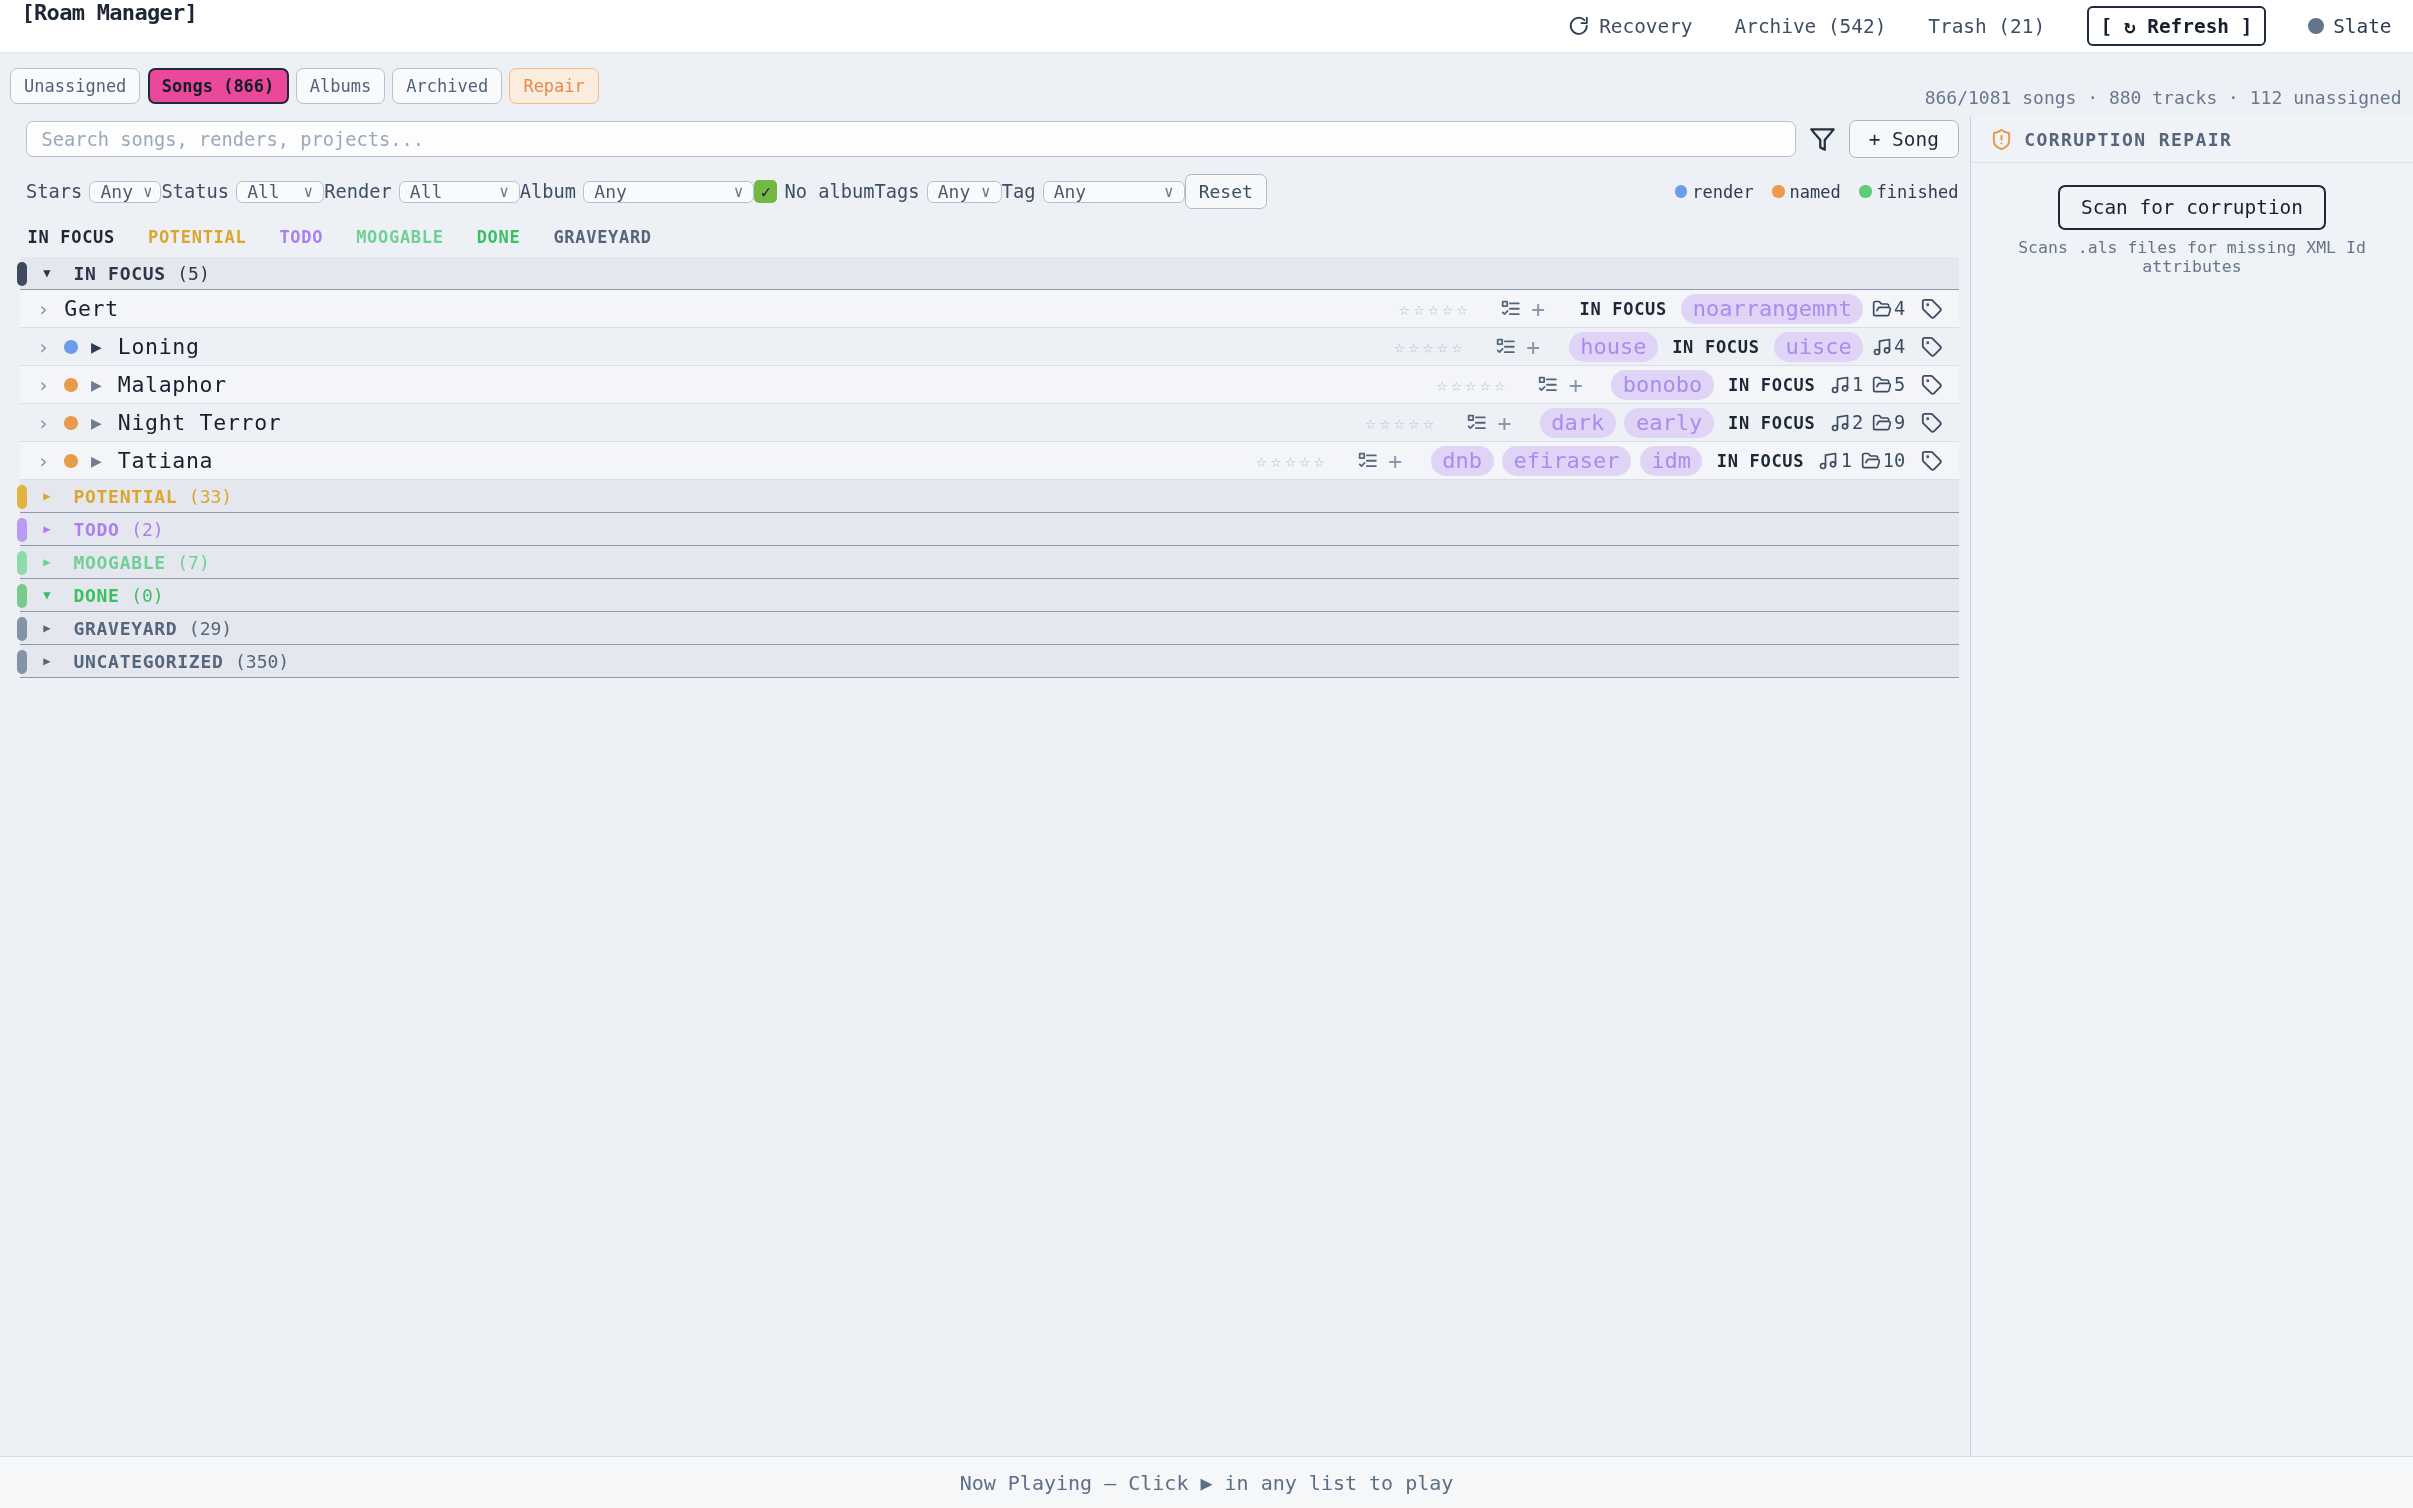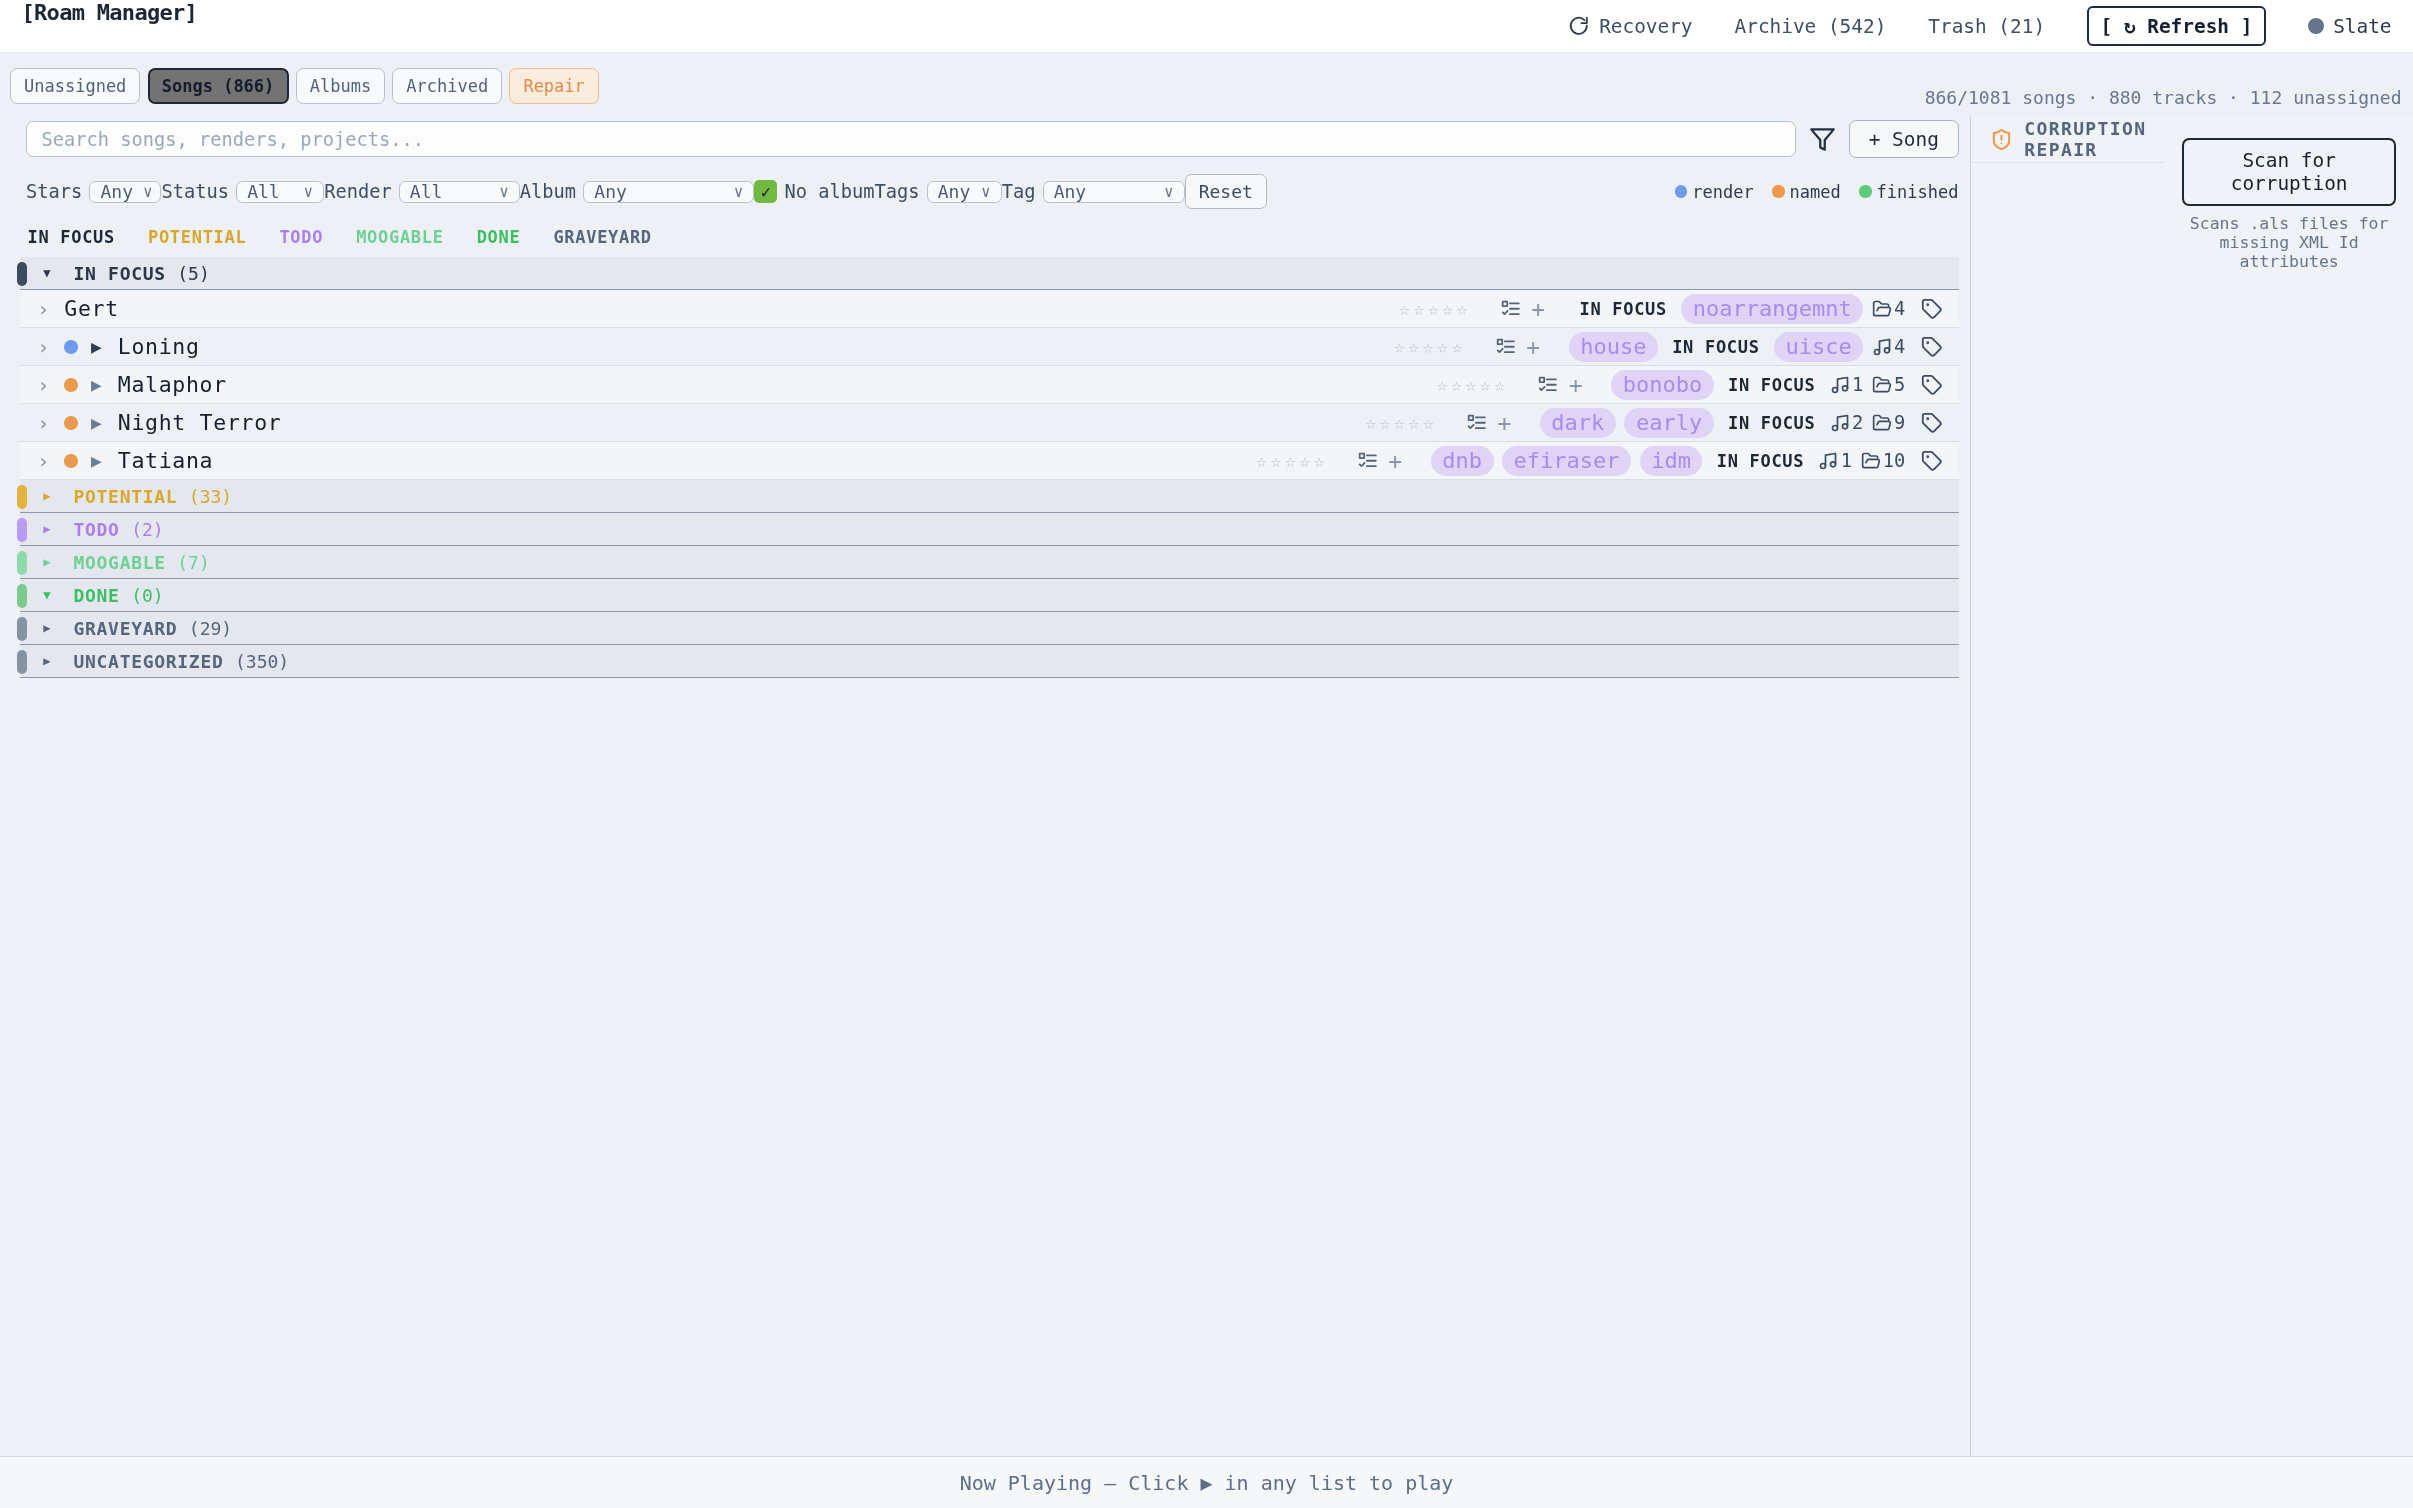--- a/index.html
+++ b/index.html
@@ -23,21 +23,21 @@
   .refreshbtn { border:2.2px solid #1f2c3d; border-radius:5.7px; background:#ffffff;
     font-family:inherit; font-size:19.4px; font-weight:600; color:#17202e; padding:6.5px 11.5px; cursor:pointer; }
   .theme { display:flex; align-items:center; gap:9.3px; font-size:19.4px; color:#2c3a4e; }
   .theme .tdot { width:16px; height:16px; border-radius:50%; }
 
   
   .toolbar { display:flex; justify-content:space-between; align-items:center; padding:11.5px 11.5px 8.6px 10px; flex:none; }
   .viewtabs { display:flex; gap:7.2px; }
   .vtab { font-family:inherit; font-size:17px; padding:6.5px 13px; border:1.4px solid #b7c1cd; border-radius:7.2px;
     background:#f8fafc; color:#51627a; cursor:pointer; }
-  .vtab.active { border:2.2px solid #1d2936; color:#121c2a; font-weight:700; background:#737373; padding:5.7px 12.2px;text-align:center; }
+  .vtab.active { border:2.2px solid #1d2936; color:#121c2a; font-weight:700; background:#ec4899; padding:5.7px 12.2px;text-align:center; }
   .vtab.repair { color:#e8894a; border-color:#f0ba8c; background:#fbeddd; }
   .stats { font-size:18px; color:#68778e;margin-top:22px; }
 
   
   .content { display:flex; flex:1; min-height:0; }
   .main { flex:1; display:flex; flex-direction:column; border-right:1.4px solid #c8d0da; min-width:0;padding-left:16px; }
 
   .searchrow { display:flex; align-items:center; margin:4.3px 11.5px 0 10px; gap:13px; flex:none; }
   .search { flex:1; height:36px; border:1.4px solid #b7c1cd; border-radius:7.2px; background:#fdfdfe;
     padding:0 14.4px; font-family:inherit; font-size:18.7px; color:#2c3a4e; outline:none; }
@@ -85,21 +85,21 @@
   .stars { color:#b5bfcc; font-size:18px; letter-spacing:3.6px; margin-right:20px; cursor:pointer; white-space:nowrap; }
   .icbtn { color:#55657a; cursor:pointer; } .icbtn svg { width:21.5px; height:21.5px; }
   .plus { color:#8a97a8; font-size:23px; margin:0 20px 0 1.4px; cursor:pointer; }
   .pill { background:#e0d4f6; color:#a88cf0; border-radius:718px; padding:2.9px 11.5px; font-size:22px; white-space:nowrap; }
   .rstatus { font-size:17px; font-weight:700; color:#1d2836; letter-spacing:0.7px; margin:0 5.7px; white-space:nowrap; }
   .cnt { display:flex; align-items:center; gap:2.2px; font-size:18.7px; color:#3c4c62; }
   .cnt svg { width:20px; height:20px; }
   .tagic { color:#3c4c62; margin-left:7.2px; cursor:pointer; } .tagic svg { width:21.5px; height:21.5px; }
 
   
-  .rightpanel { width:442px; flex:none; background:#eff2f6; display:flex; flex-direction:row; }
+  .rightpanel { width:442px; flex:none; background:#eff2f6; display:flex; flex-direction:column; }
   .rp-header { display:flex; align-items:center; gap:11.5px; height:47px; padding:0 18.7px;
     border-bottom:1.4px solid #dde3ea; color:#55657c; font-size:18px; font-weight:700; letter-spacing:1.4px; }
   .rp-header svg { width:23px; height:23px; color:#ee9440; }
   .rp-body { padding:21.5px 17px; display:flex; flex-direction:column; align-items:center; gap:8px; }
   .scanbtn { border:2.2px solid #1d2936; border-radius:7.2px; background:transparent; font-family:inherit;
     font-size:19.4px; padding:9.3px 21.5px; color:#16202e; cursor:pointer; }
   .rp-desc { font-size:16.5px; color:#66758a; text-align:center; }
 
   
   .footer { height:52px; flex:none; border-top:1.4px solid #d5dbe3; background:#f5f7f9;

